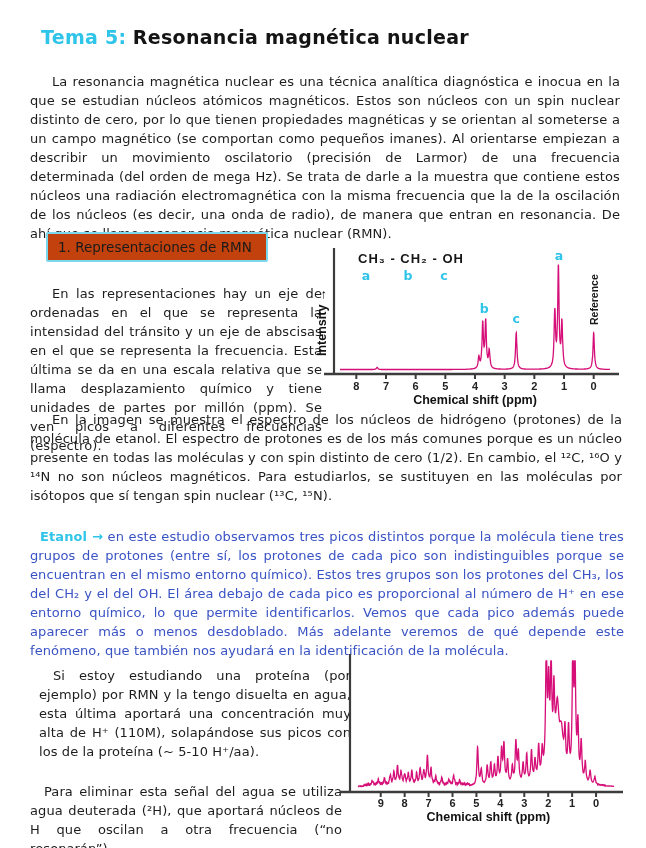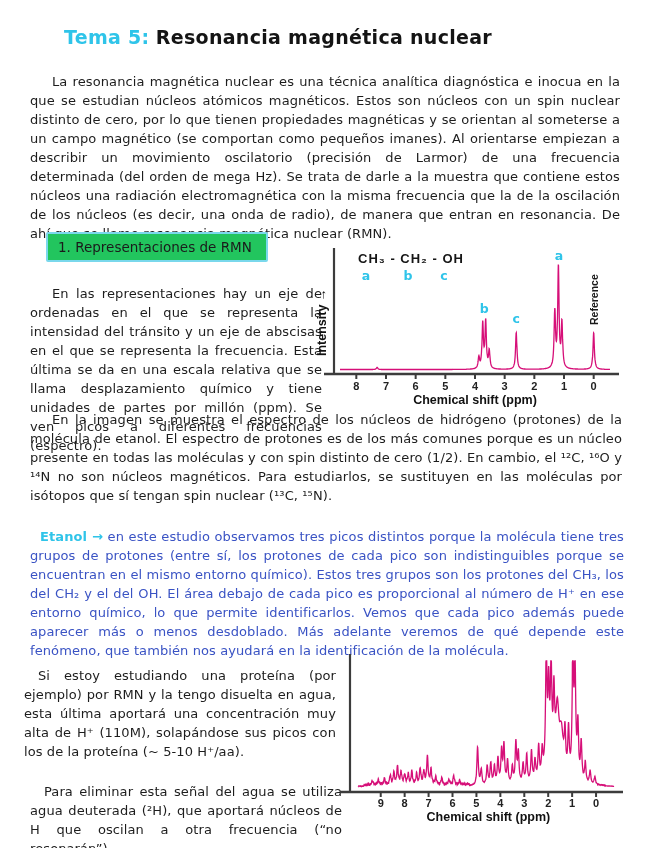--- a/index.html
+++ b/index.html
@@ -1,33 +1,33 @@
 <!DOCTYPE html>
 <html><head>
 <meta charset="utf-8">
 <style>
   html,body{margin:0;padding:0;background:#ffffff;}
   .page{position:relative;width:646px;height:848px;background:#ffffff;overflow:hidden;
         font-family:"DejaVu Sans",sans-serif;color:#1d1d1d;}
   .abs{position:absolute;}
-  .title{left:64px;top:26px;font-size:19px;letter-spacing:.3px;}
+  .title{left:41px;top:26px;font-size:19px;letter-spacing:.3px;}
   .t-prefix{color:#2fc4e9;font-weight:600;}
   .t-main{color:#141414;font-weight:700;}
   p.hw{margin:0;text-align:justify;font-size:13px;line-height:19px;letter-spacing:.1px;}
   .indent{text-indent:22px;}
   .indent-sm{text-indent:14px;}
   .p-intro{left:30px;top:72px;width:590px;}
   .section-box{left:46px;top:232px;border:2px solid #7ad8ec;border-radius:2px;
-               padding:5px 14px 5px 10px;font-size:13.5px;color:#1b1b1b;background:#22c55e;}
+               padding:5px 14px 5px 10px;font-size:13.5px;color:#1b1b1b;background:#c2410c;}
   .p-ejes{left:30px;top:284px;width:292px;line-height:17px;font-size:12.5px;}
   .chart1-box{left:312px;top:246px;width:308px;height:164px;}
   .p-espectro{left:30px;top:410px;width:592px;line-height:17.5px;}
   .p-etanol{left:30px;top:527px;width:594px;color:#3a53c4;font-size:12.5px;line-height:17px;text-indent:10px;}
   .cyan-word{color:#2fc4e9;font-weight:600;margin-top:48px;}
-  .p-proteina{left:24px;top:666px;width:312px;line-height:17.5px;font-size:12.5px;}
+  .p-proteina{left:39px;top:666px;width:312px;line-height:17.5px;font-size:12.5px;}
   .p-agua{left:30px;top:782px;width:312px;line-height:17.5px;font-size:12.5px;}
   .chart2-box{left:336px;top:650px;width:300px;height:180px;}
   svg{display:block;}
   .tick{font:bold 11px "Liberation Sans",sans-serif;fill:#222;}
   .axlab{font:bold 12.5px "Liberation Sans",sans-serif;fill:#111;}
   .reflab{font:bold 10.5px "Liberation Sans",sans-serif;fill:#1a1a1a;}
   .molec{font:bold 13px "Liberation Sans",sans-serif;fill:#161616;letter-spacing:1px;}
   .cyletter{font:bold 12.5px "DejaVu Sans",sans-serif;fill:#2fc4e9;}
 </style>
 </head>

